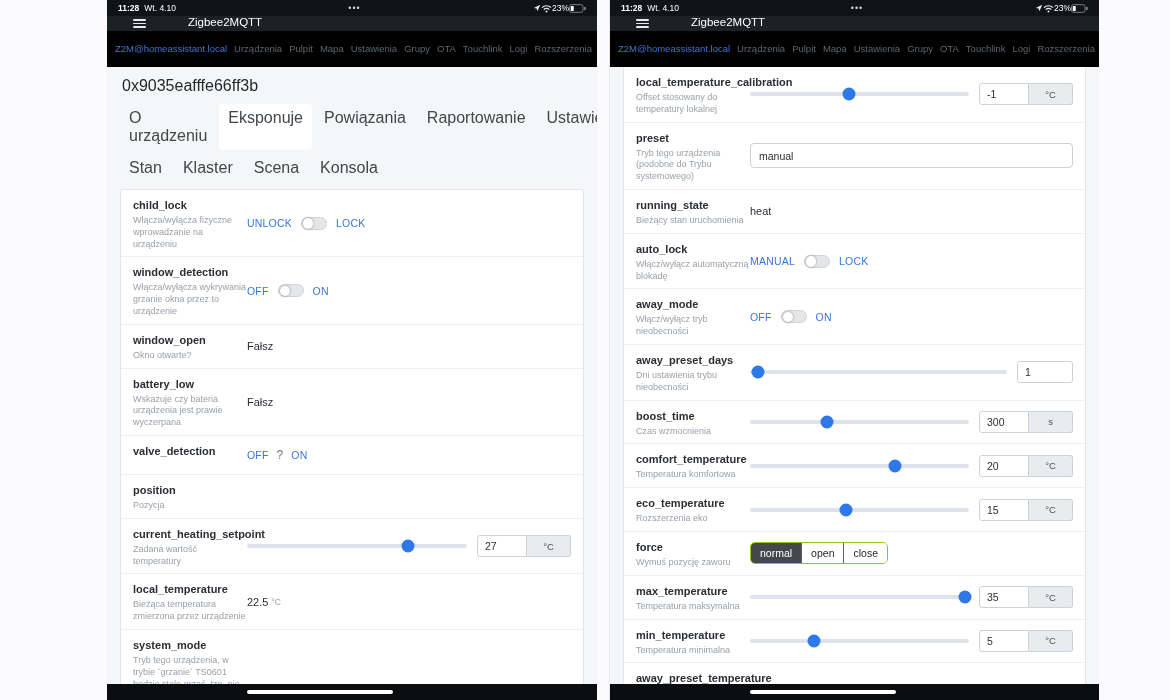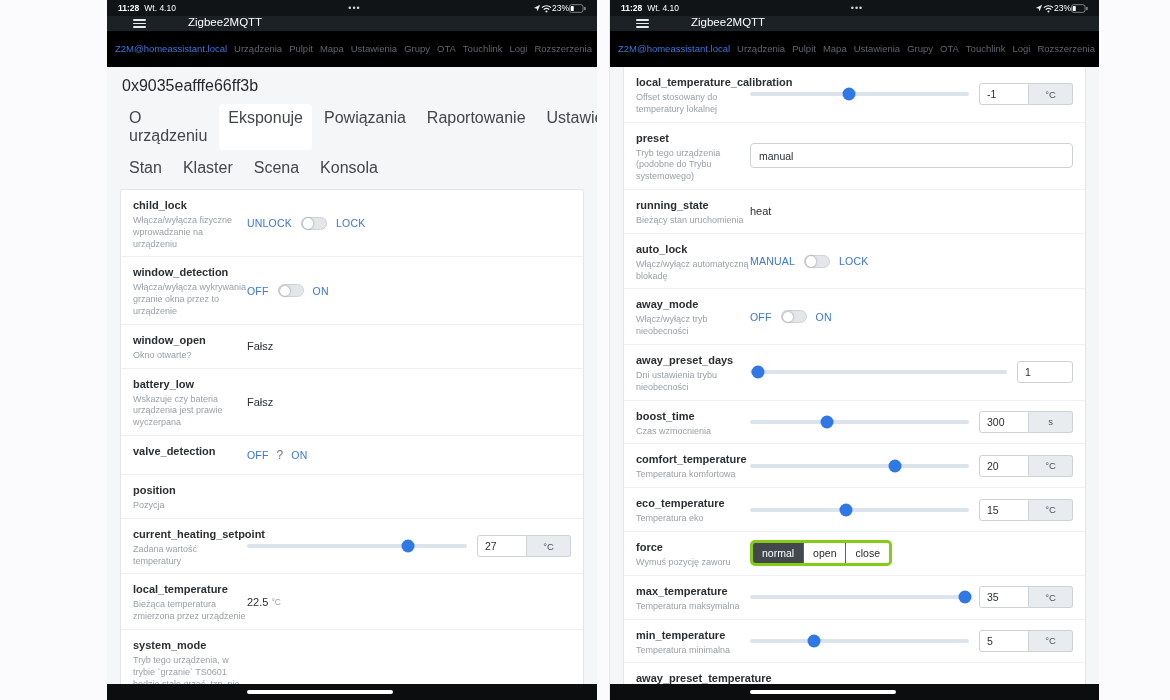--- a/index.html
+++ b/index.html
@@ -60,21 +60,21 @@
   .iin { width:50px; height:22px; border:1px solid #ccd2d8; border-radius:3px 0 0 3px;
          font-size:10.5px; padding-left:7px; color:#2b2f34; background:#fff;
          font-family:"Liberation Sans", sans-serif; }
   .iin.solo { width:56px; border-radius:3px; }
   .iunit { width:44px; height:22px; background:#e9ecef; border:1px solid #ccd2d8; border-left:none;
            border-radius:0 3px 3px 0; display:flex; align-items:center; justify-content:center;
            font-size:9.5px; color:#4a5056; }
   .iwide { width:100%; height:25px; border:1px solid #ccd2d8; border-radius:4px; padding-left:8px;
            font-size:10.5px; color:#2b2f34; background:#fff; font-family:"Liberation Sans", sans-serif; }
 
-  .btn-group { display:inline-flex; border:3px solid #84cc16; border-radius:5px; overflow:hidden; background:#fff; }
+  .btn-group { display:inline-flex; border:1px solid #84cc16; border-radius:5px; overflow:hidden; background:#fff; }
   .btn { padding:4px 9px; font-size:10.5px; background:#fff; color:#24282c;
          border-left:1px solid #5a6066; cursor:pointer; }
   .btn:first-child { border-left:none; }
   .btn.active { background:#42484e; color:#fff; }
 </style>
 </head>
 <body>
 
 <div class="stage">
 
@@ -369,21 +369,21 @@
               </div>
               <div class="igrp">
                 <input class="iin" value="20" style="">
                 <div class="iunit">°C</div>
               </div>
             </div>
           </div>
           <div class="row">
             <div class="lbl">
               <div class="nm">eco_temperature</div>
-              <div class="ds">Temperatura eko</div>
+              <div class="ds">Rozszerzenia eko</div>
             </div>
             <div class="ctl">
               <div class="sld">
                 <div class="th" style="left: 44%;"></div>
               </div>
               <div class="igrp">
                 <input class="iin" value="15" style="">
                 <div class="iunit">°C</div>
               </div>
             </div>

